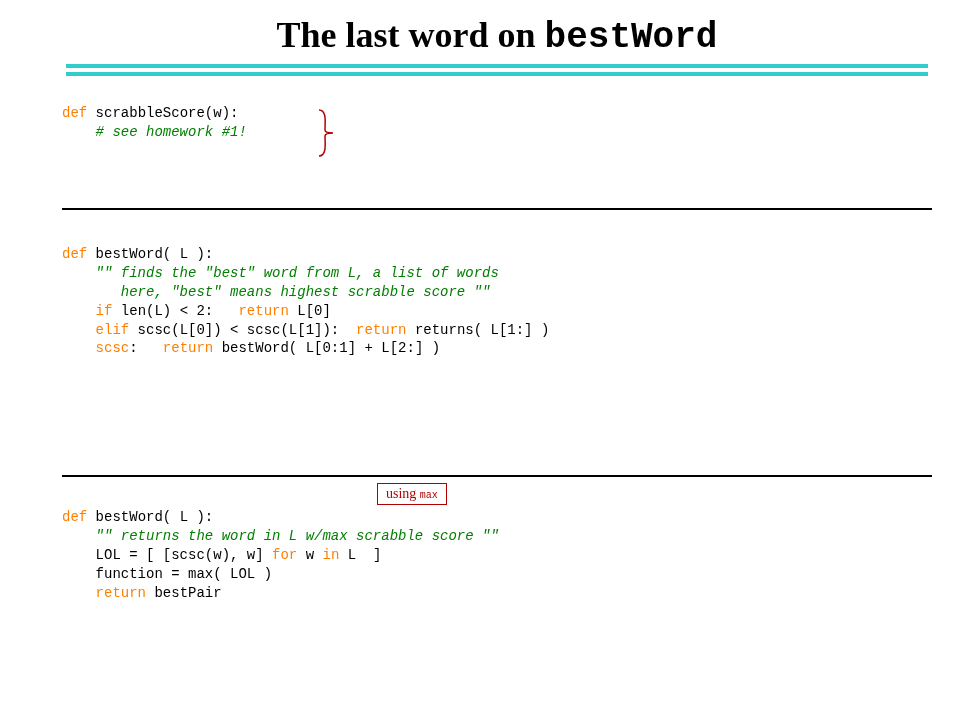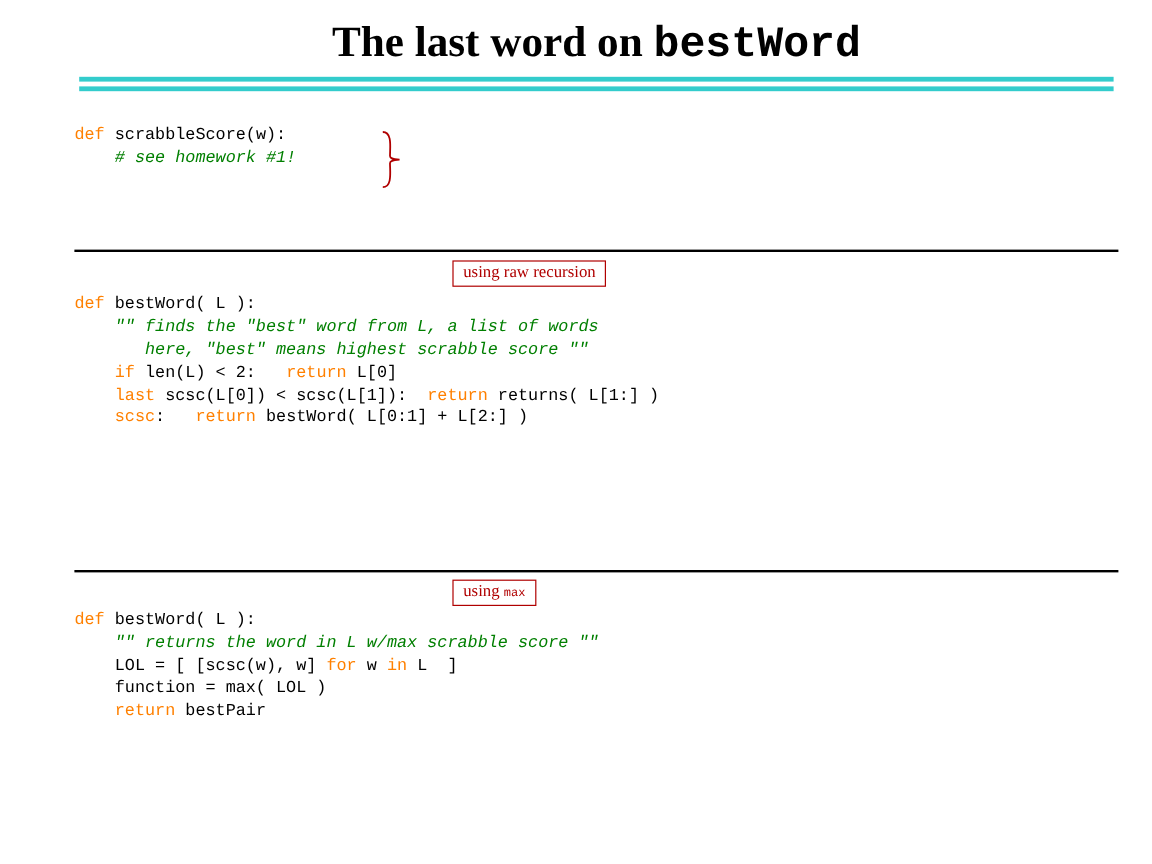--- a/index.html
+++ b/index.html
@@ -123,29 +123,26 @@
 <span class="blk">    </span><span class="cm"># see homework #1!</span></div>
 
   <div class="annot-brace">
     <svg width="18" height="50" viewBox="0 0 18 50">
       <path d="M2 2 C10 2 8 15 8 22 C8 25 16 25 16 25 C16 25 8 25 8 28 C8 35 10 48 2 48" fill="none" stroke="#b00000" stroke-width="1.5"></path>
     </svg>
   </div>
 
   <hr class="section-divider hr1">
 
-  <div class="box-label box-recursion">
-    <span>using raw recursion</span>
-  </div>
 
   <div class="code block2"><span class="kw">def</span><span class="blk"> bestWord( L ):</span>
 <span>    </span><span class="cm">"" finds the "best" word from L, a list of words</span>
 <span>       </span><span class="cm">here, "best" means highest scrabble score ""</span>
 <span>    </span><span class="kw">if</span><span class="blk"> len(L) &lt; 2:   </span><span class="kw">return</span><span class="blk"> L[0]</span>
-<span>    </span><span class="kw">last</span><span class="blk"> scsc(L[0]) &lt; scsc(L[1]):  </span><span class="kw">return</span><span class="blk"> returns( L[1:] )</span>
+<span>    </span><span class="kw">elif</span><span class="blk"> scsc(L[0]) &lt; scsc(L[1]):  </span><span class="kw">return</span><span class="blk"> returns( L[1:] )</span>
 <span>    </span><span class="kw">scsc</span><span class="blk">:   </span><span class="kw">return</span><span class="blk"> bestWord( L[0:1] + L[2:] )</span></div>
 
   <hr class="section-divider hr2">
 
   <div class="box-label box-max">
     <span>using </span><span class="mono">max</span>
   </div>
 
   <div class="code block3"><span class="kw">def</span><span class="blk"> bestWord( L ):</span>
 <span>    </span><span class="cm">"" returns the word in L w/max scrabble score ""</span>

